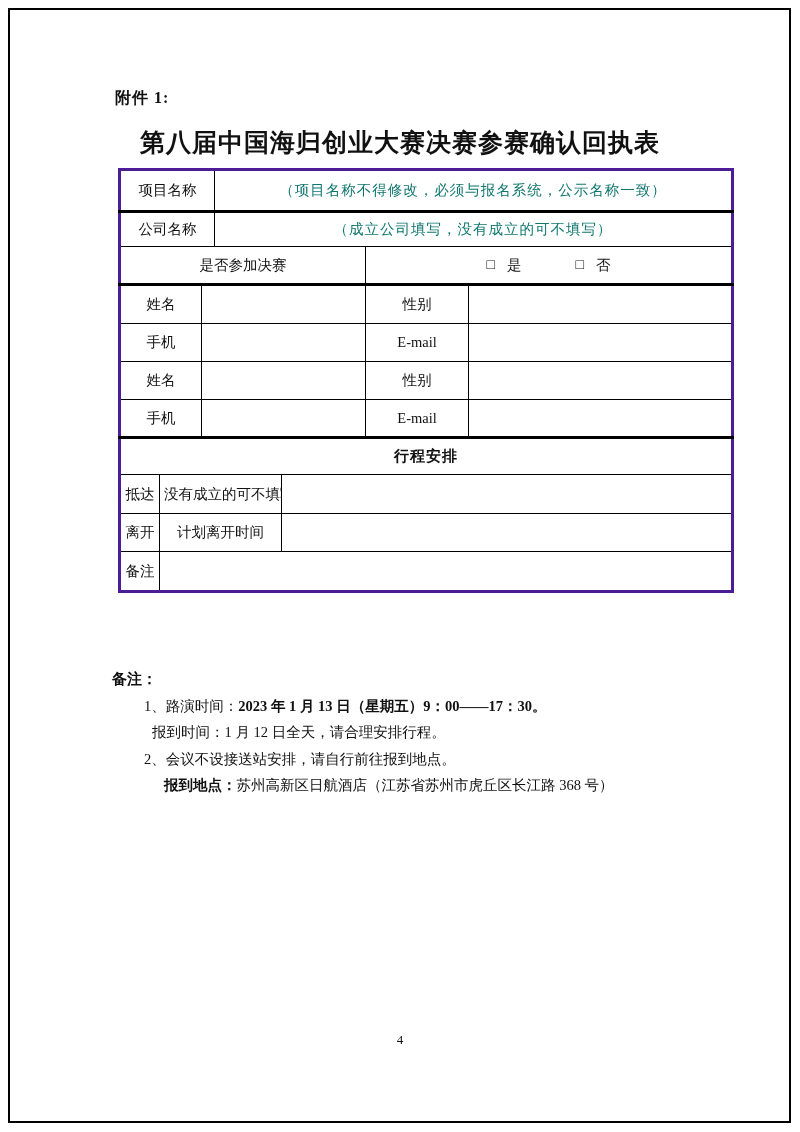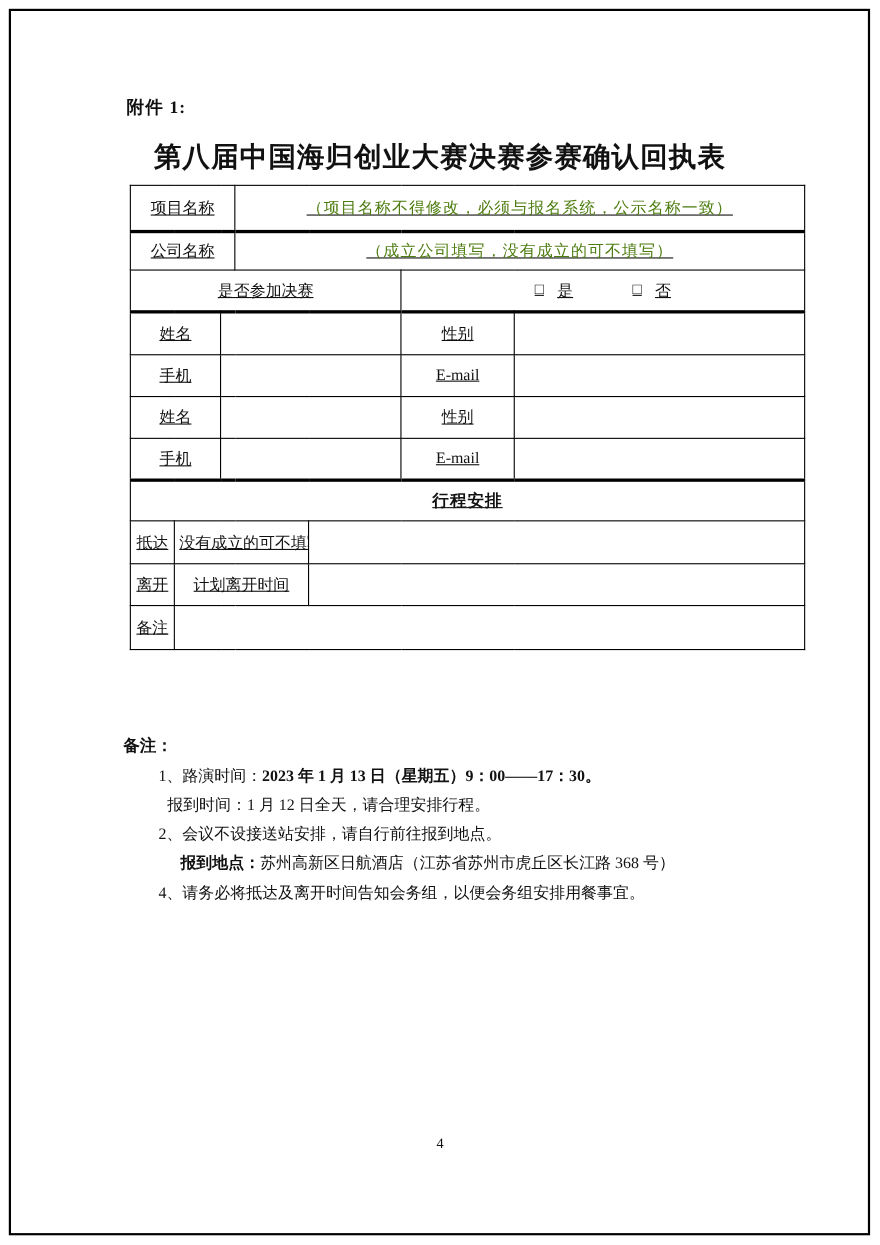--- a/index.html
+++ b/index.html
@@ -18,27 +18,27 @@
   }
   .doc-title{
     position:absolute;left:0;top:126px;width:800px;
     text-align:center;font-size:25px;font-weight:bold;letter-spacing:1px;
   }
   table.form{
     position:absolute;left:118px;top:168px;
     width:613px;border-collapse:collapse;table-layout:fixed;
     font-size:14.5px;
   }
-  table.form{border:1px solid #4c1d95;text-decoration:underline;}
+  table.form{border:3px solid #4c1d95;}
   table.form td{
     border:1px solid #000;padding:0 4px;text-align:center;
     overflow:hidden;white-space:nowrap;
   }
   table.form tr.thick-b td{border-bottom-width:3px;}
-  td.ph{ text-align:left;padding-left:12px;color:#4d7c0f;letter-spacing:1px;}
+  td.ph{ text-align:left;padding-left:12px;color:#0f766e;letter-spacing:1px;}
   td.sec{font-weight:bold;font-size:15px;letter-spacing:1px;}
   .chkgrp{display:flex;justify-content:center;gap:54px;}
   .chk{display:flex;align-items:center;gap:12px;}
   .box{font-size:14px;}
   .notes{
     position:absolute;left:112px;top:666px;width:622px;
     font-size:14.5px;line-height:26.5px;
   }
   .notes p{margin:0;}
   .notes .heading{font-weight:bold;font-size:15px;}
@@ -151,16 +151,15 @@
   </tr>
 </tbody>
   </table>
 
 <div class="notes">
   <p class="heading">备注：</p>
   <p class="ind1"><span>1、路演时间：</span><span class="b">2023 年 1 月 13 日（星期五）9：00——17：30。</span></p>
   <p class="ind2">报到时间：1 月 12 日全天，请合理安排行程。</p>
   <p class="ind1">2、会议不设接送站安排，请自行前往报到地点。</p>
   <p class="ind3"><span class="b">报到地点：</span><span>苏州高新区日航酒店（江苏省苏州市虎丘区长江路 368 号）</span></p>
-  <p class="ind1">4、请务必将抵达及离开时间告知会务组，以便会务组安排用餐事宜。</p>
 </div>
 
 <div class="page-num">4</div>
 
 </body></html>

